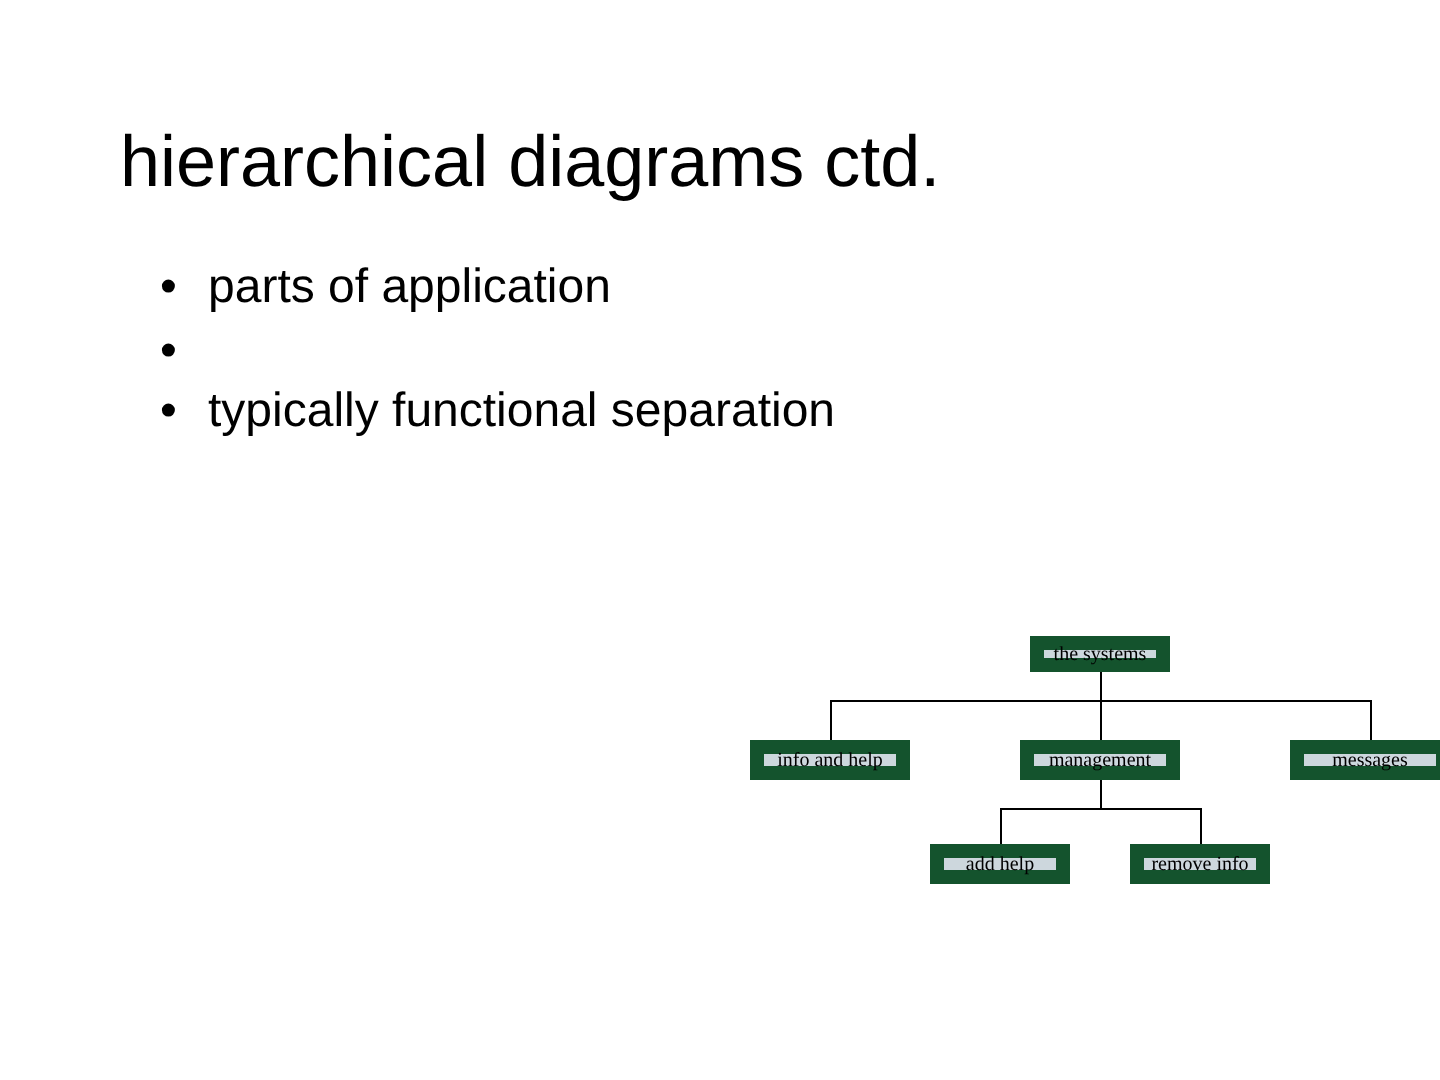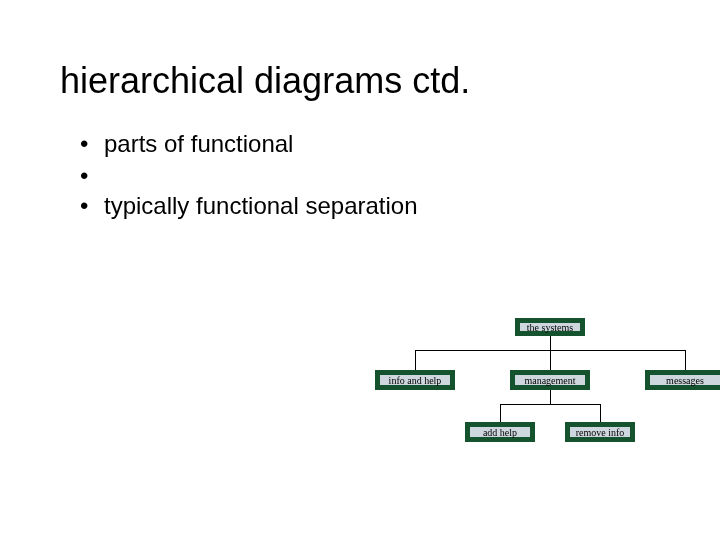--- a/index.html
+++ b/index.html
@@ -67,21 +67,21 @@
     position: absolute;
     left: 350px;
     top: 310px;
     width: 350px;
     height: 200px;
     font-family: "Times New Roman", Times, serif;
   }
   .node {
     position: absolute;
     box-sizing: border-box;
-    border: 5px solid #14532d;
+    border: 7px solid #14532d;
     background: #cdd7dd;
     font-size: 10px;
     line-height: 1.1;
     display: flex;
     align-items: center;
     justify-content: center;
     text-align: center;
     white-space: nowrap;
     padding: 2px 4px;
   }
@@ -94,21 +94,21 @@
 </style>
 </head>
 <body>
 
 <div class="slide">
 
   <h1 class="title">hierarchical diagrams ctd.</h1>
 
   <ul class="top">
     <li>
-      <span>parts of functional</span>
+      <span>parts of application</span>
     </li>
     <li class="li-spacer" style="padding:0"></li>
     <li>
       <span>typically functional separation</span>
     </li>
   </ul>
 
   <div class="diagram">
 
     <div class="node" style="left:165px; top:8px; width:70px; height:18px;">the systems</div>

